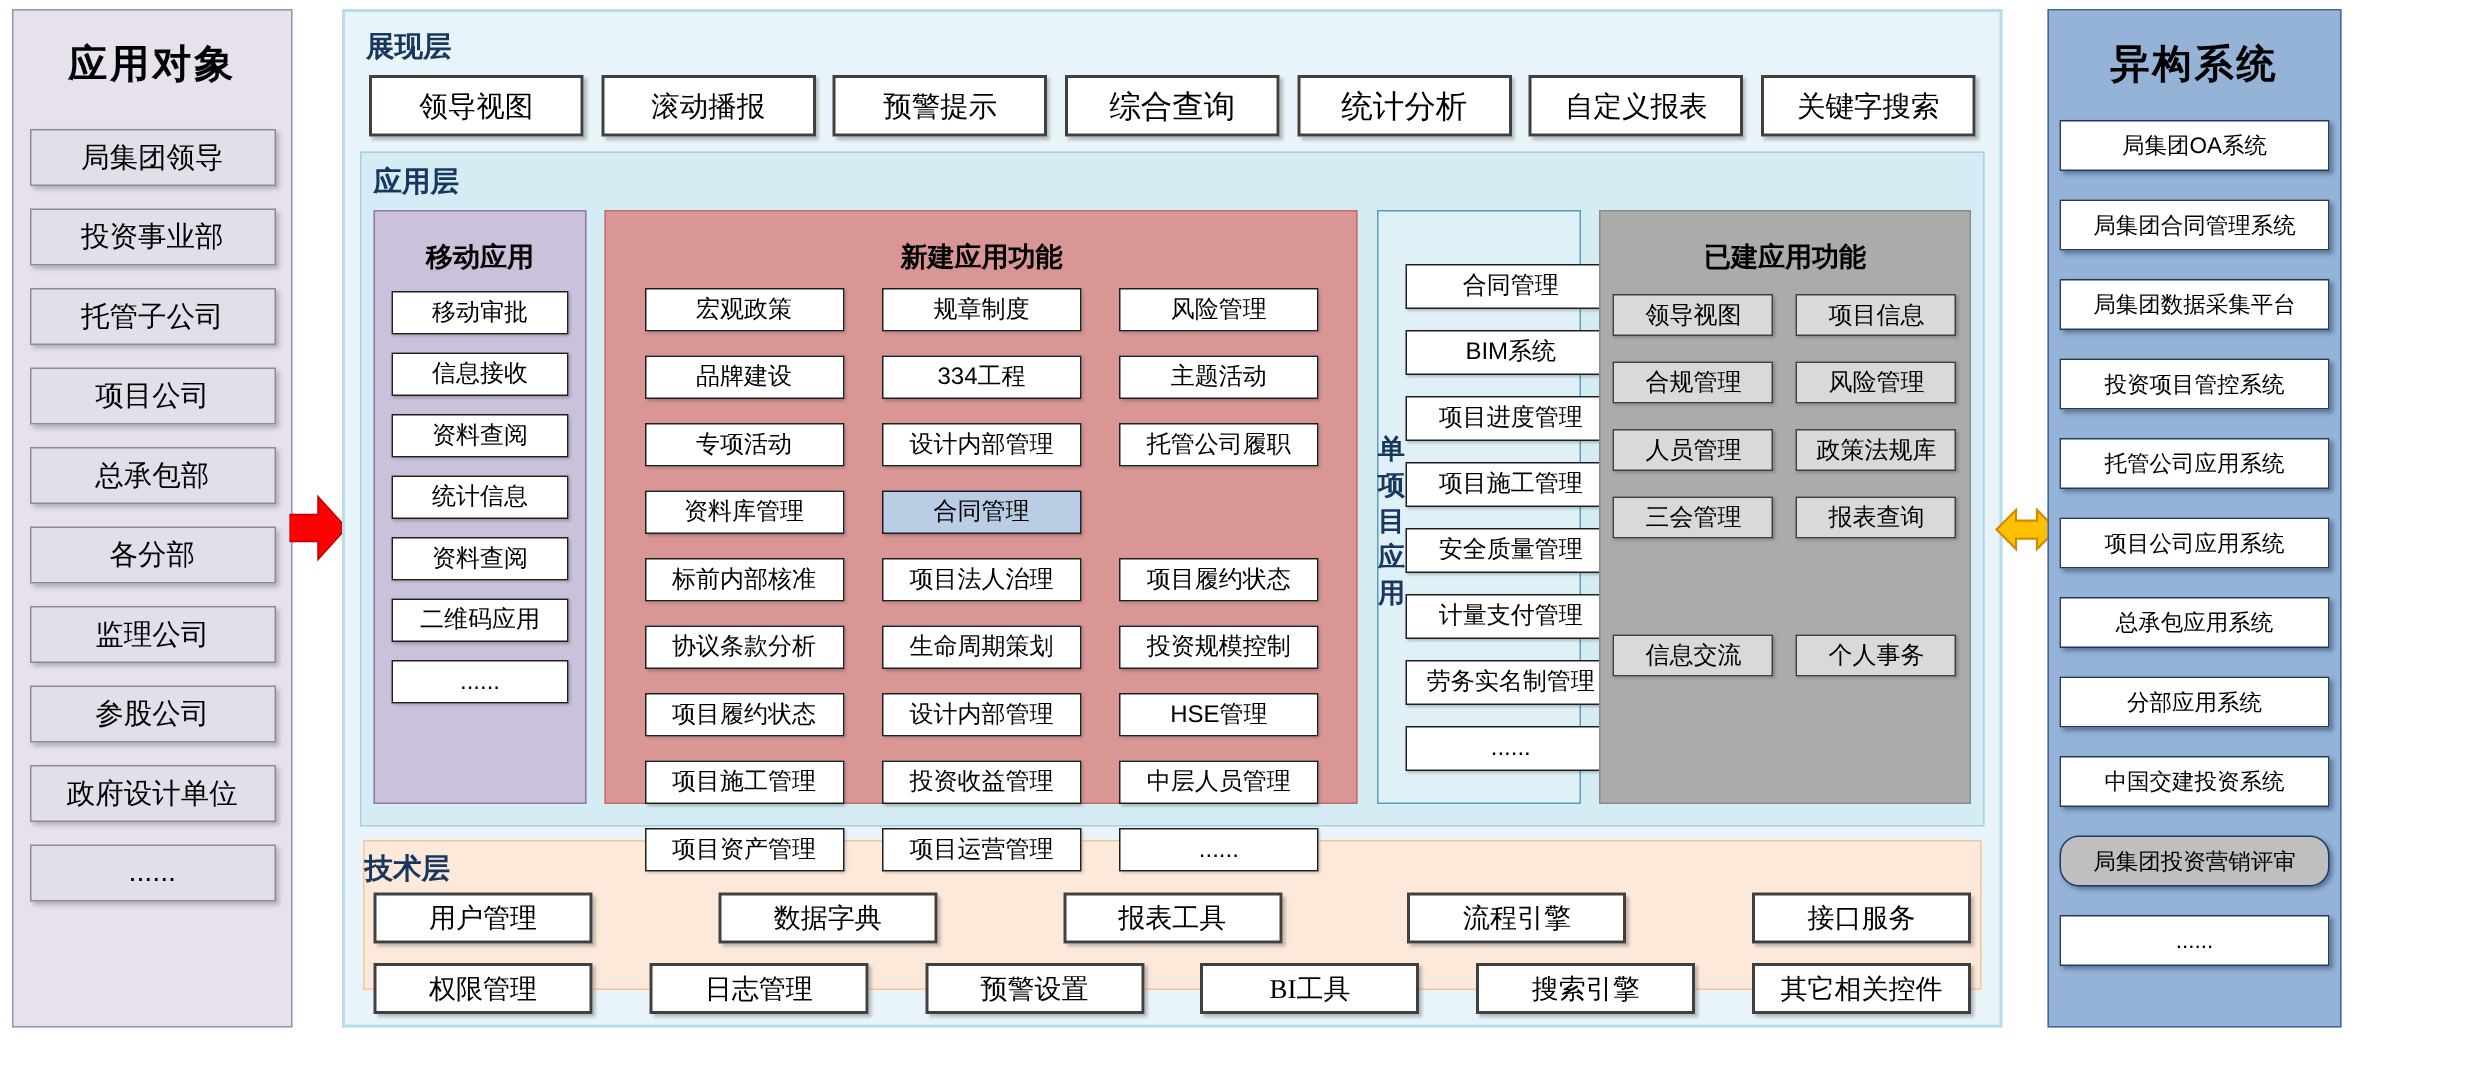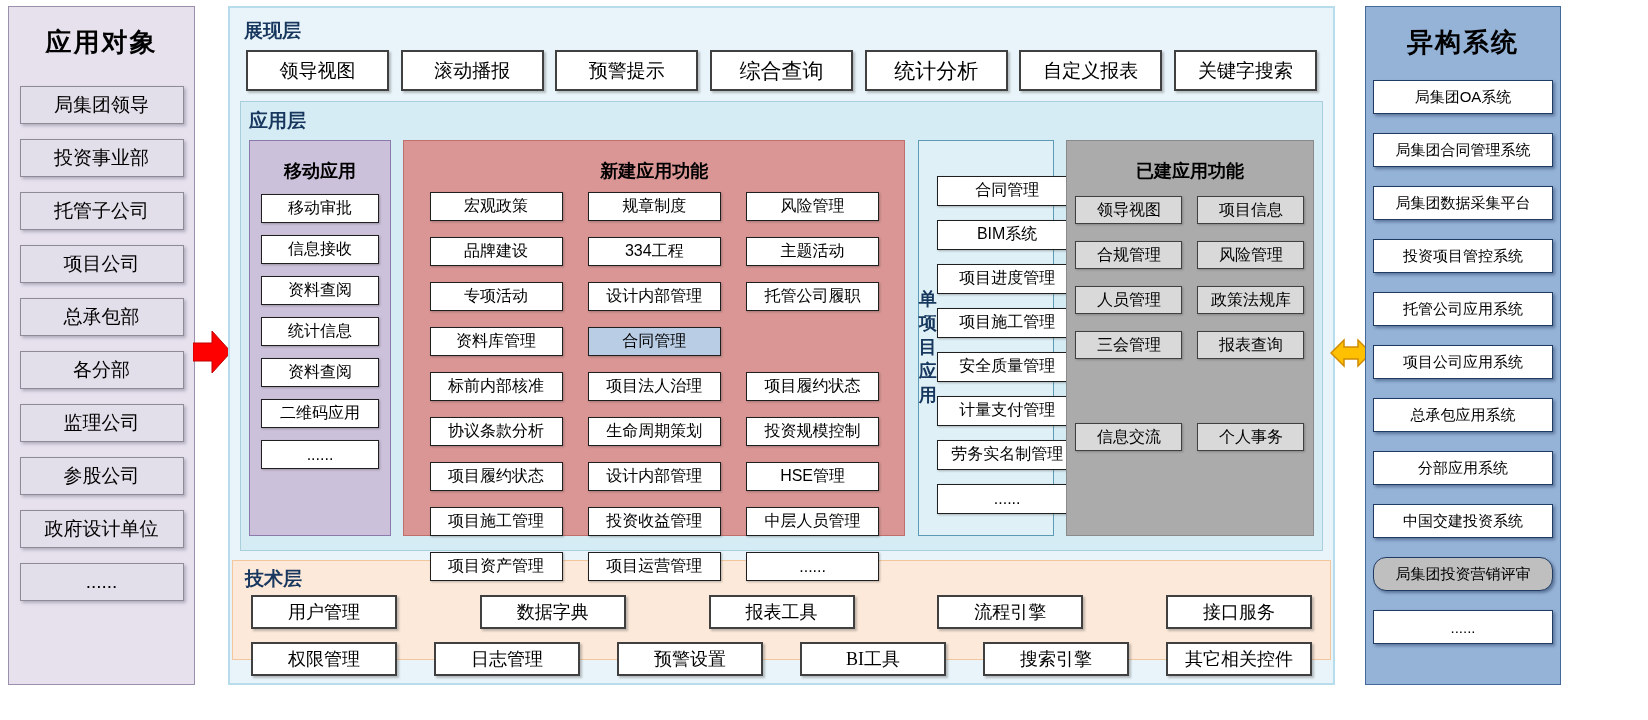--- a/index.html
+++ b/index.html
@@ -76,22 +76,22 @@
   .single-title{color:#17375E;}
   .single-items{margin-top:13px;display:flex;flex-direction:column;gap:14px;}
   .single-items .box{width:141px;height:30px;}
 
   .existing-panel{width:248px;background:var(--existing-panel-bg);border:1px solid #8A8A8A;
     display:flex;flex-direction:column;align-items:center;}
   .existing-grid{margin-top:13px;display:grid;grid-template-columns:repeat(2,107px);gap:17px 15px;}
   .existing-grid.bottom{margin-top:64px;}
   .existing-grid .box{width:107px;height:28px;background:var(--existing-cell);border:1px solid #404040;}
 
-  .tech-layer{margin:9px 2px 0;height:100px;background:var(--tech-layer-bg);
-    border:1px solid #F2C79E;padding:5px 12px;}
+  .tech-layer{margin:9px 12px 0;height:100px;background:var(--tech-layer-bg);
+    border:1px solid #F2C79E;padding:5px 0;}
   .tech-rows{margin-top:3px;display:flex;flex-direction:column;gap:13px;}
   .tech-row{display:flex;justify-content:space-between;padding:0 6px;}
   .tech-btn{width:146px;height:34px;font-size:18px;}
 
   
   .right-panel{position:absolute;left:1365px;top:6px;width:196px;height:679px;
     background:var(--right-panel-bg);border:1px solid #44689A;
     display:flex;flex-direction:column;align-items:center;}
   .right-items{margin-top:20px;display:flex;flex-direction:column;gap:19px;}
   .sys-item{width:180px;height:34px;background:#fff;border:1px solid #1F3B63;

